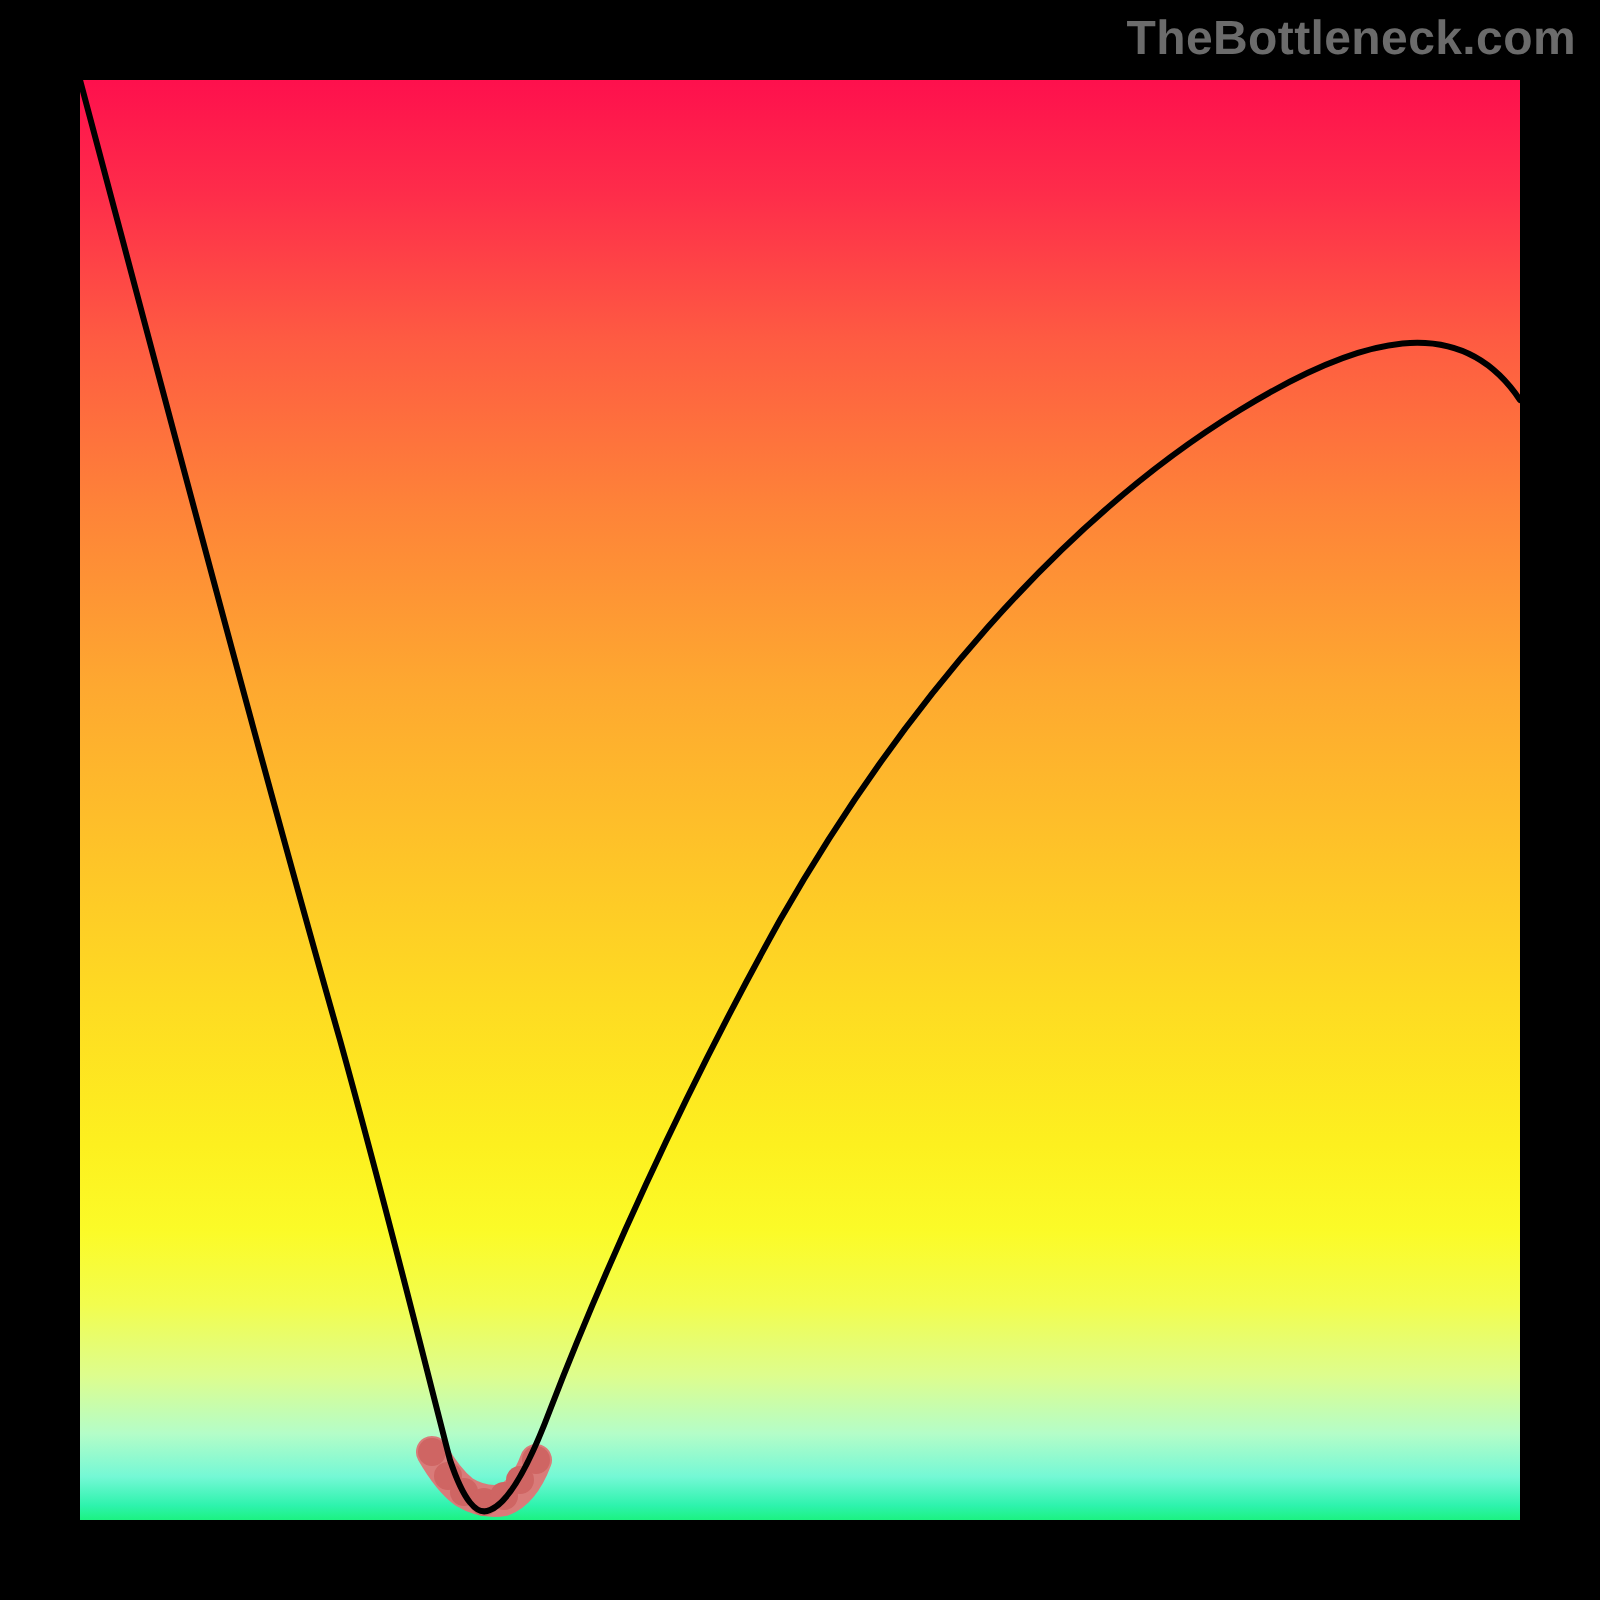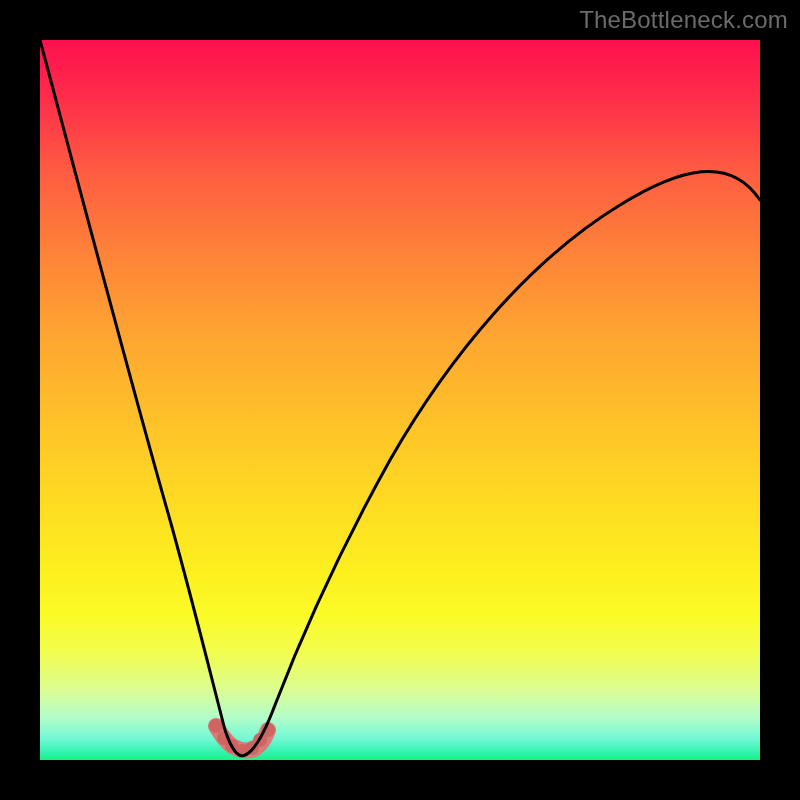--- a/index.html
+++ b/index.html
@@ -34,21 +34,21 @@
       #2ef3ad 99%,
       #1cf281 100%);
   }
   .watermark {
     position: absolute;
     top: 6px;
     right: 12px;
     color: #6b6b6b;
     font-size: 24px;
     letter-spacing: 0.2px;
-    font-weight: 400;
+    font-weight: 700;
   }
   
   svg.curve {
     position: absolute;
     left: 0;
     top: 0;
     width: 720px;
     height: 720px;
     overflow: visible;
   }

